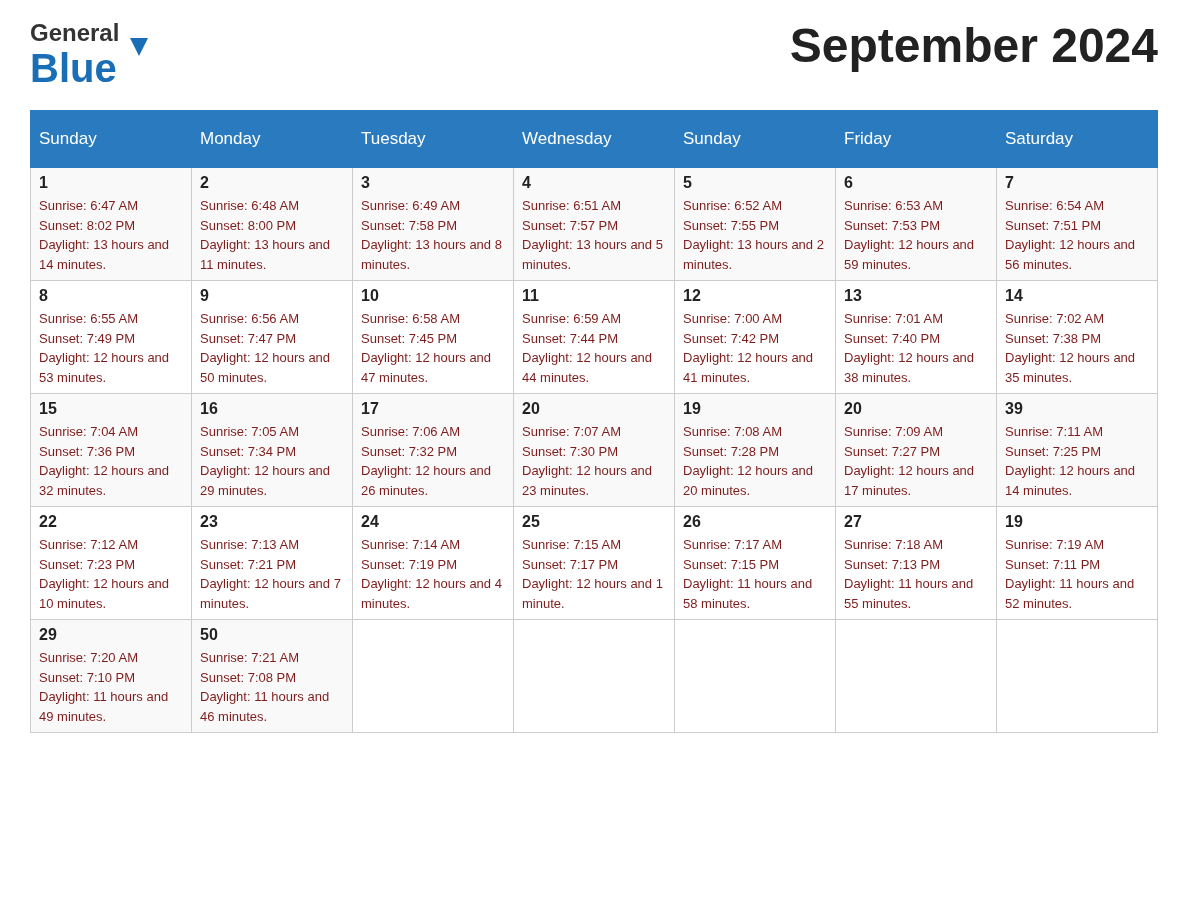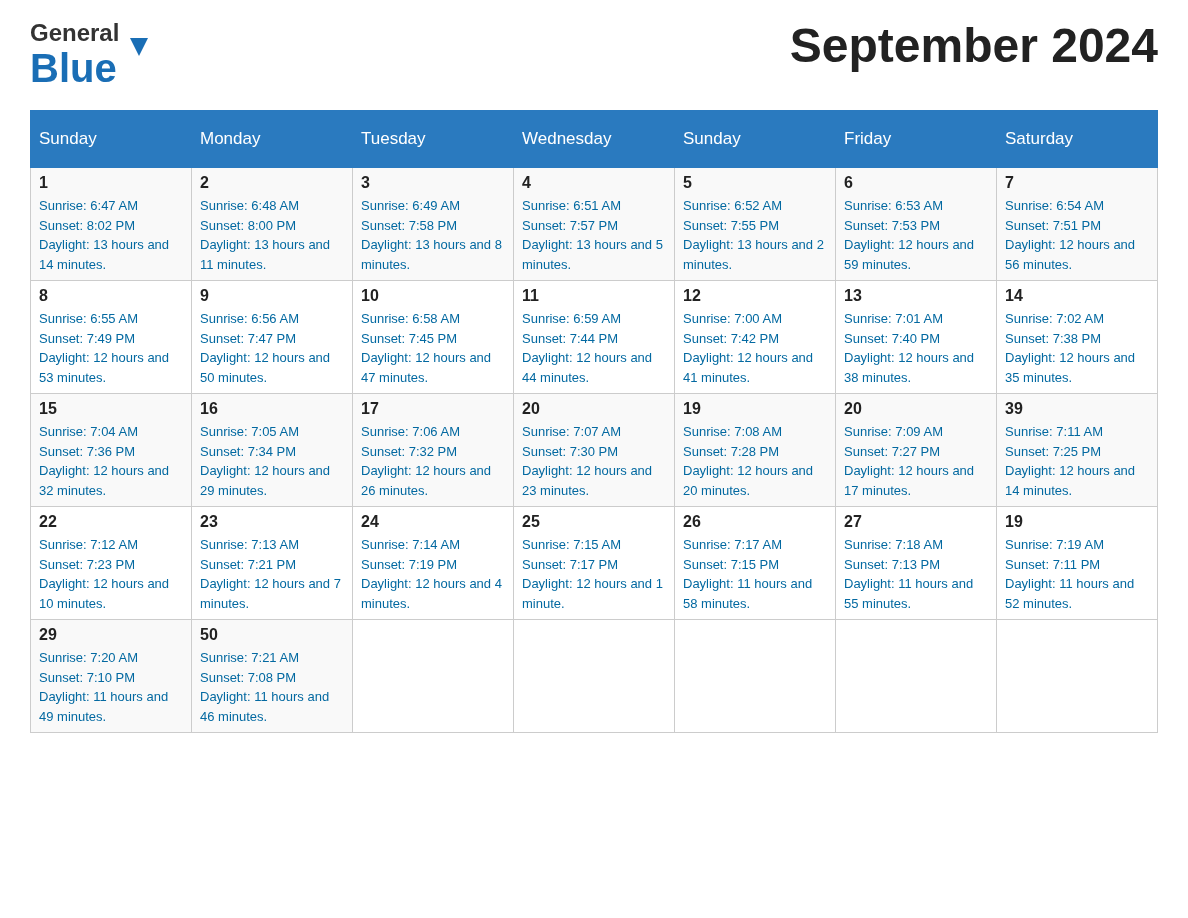--- a/index.html
+++ b/index.html
@@ -61,21 +61,21 @@
       background: #fff;
     }
     .day-number {
       font-size: 16px;
       font-weight: bold;
       color: #222;
       margin-bottom: 4px;
     }
     .day-info {
       font-size: 13px;
-      color: #0369a1;
+      color: #7f1d1d;
       line-height: 1.5;
     }
     .empty-cell {
       background: #fff !important;
     }
   </style>
 </head>
 <body>
 
 <div class="header">

